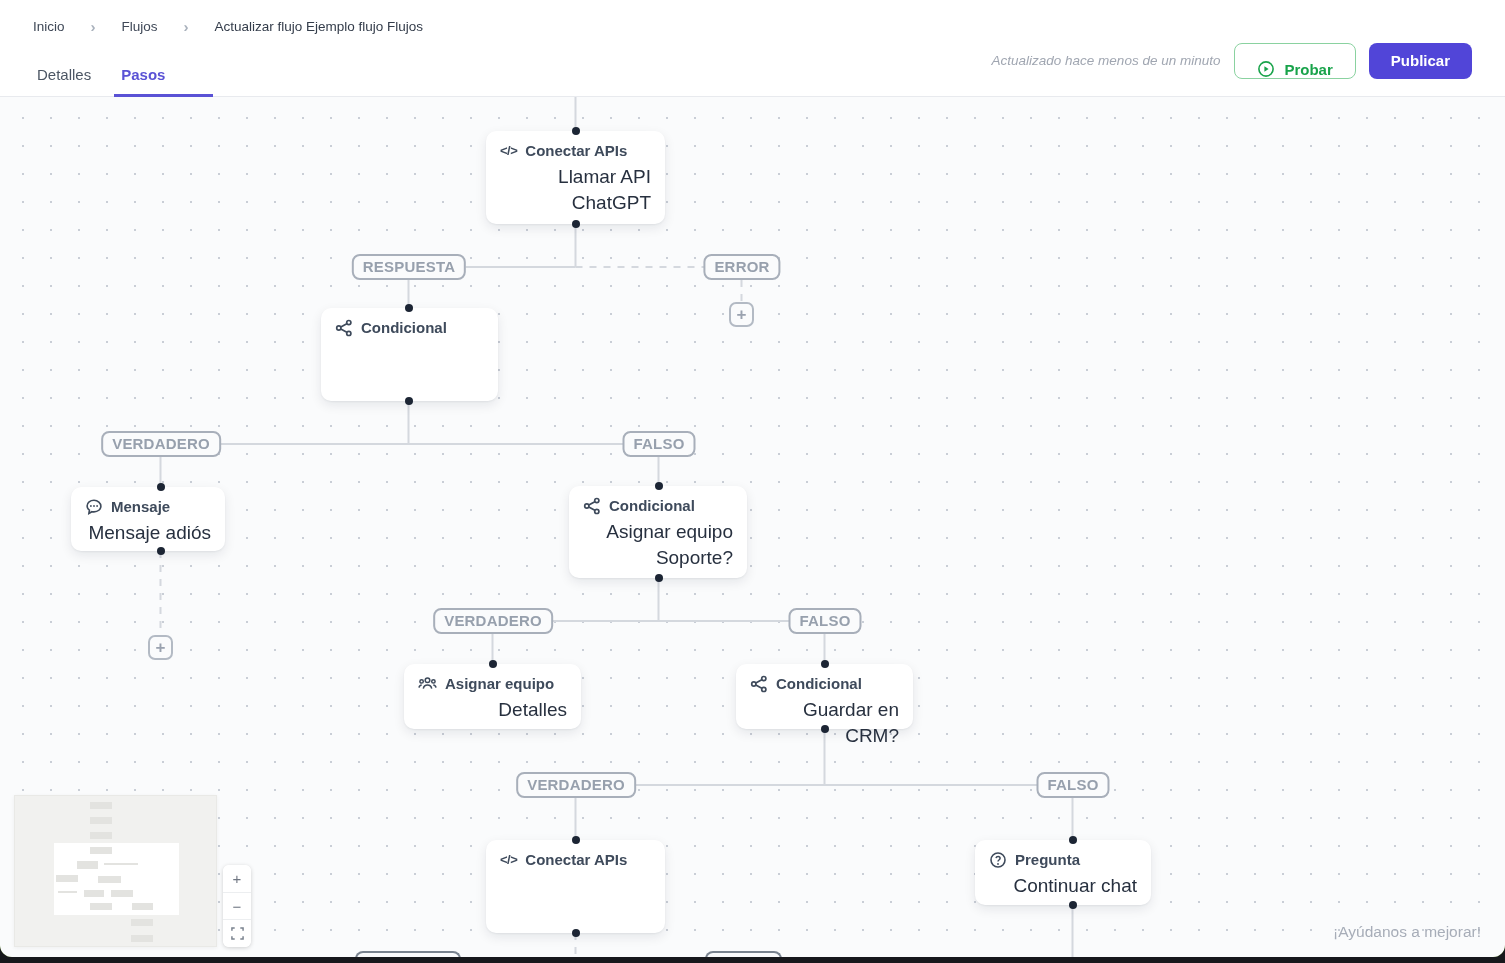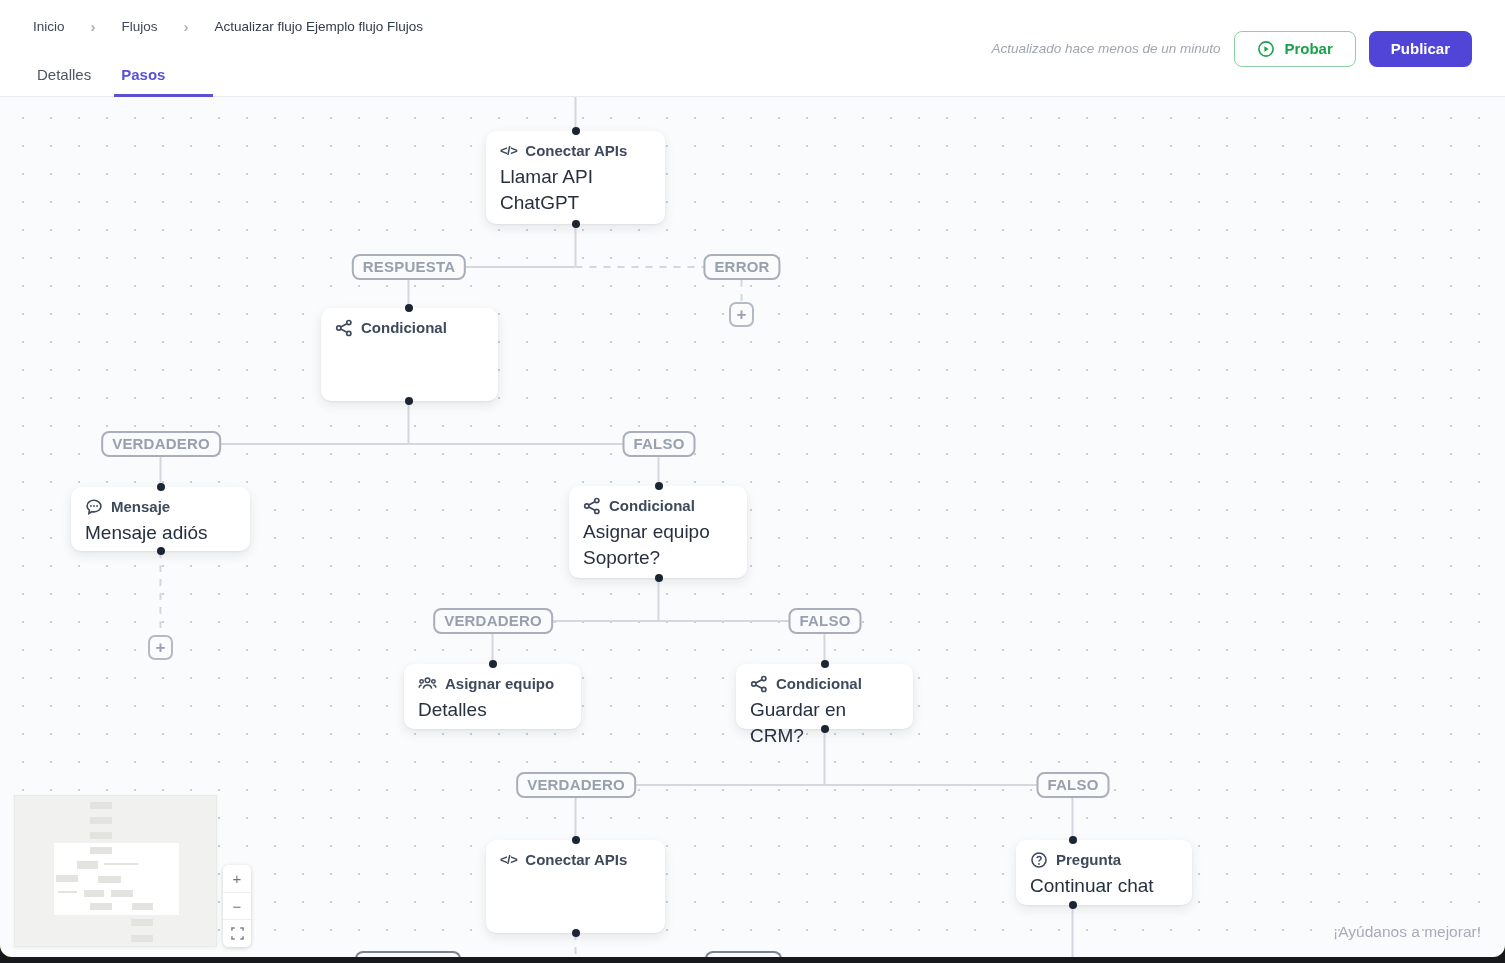--- a/index.html
+++ b/index.html
@@ -9,37 +9,37 @@
   
   .header { position:absolute; top:0; left:0; right:0; height:97px; background:#ffffff; border-bottom:1px solid #e8eaee; z-index:30; }
   .breadcrumb { position:absolute; top:18px; left:33px; display:flex; align-items:center; gap:26px; font-size:13.5px; color:#3f4857; }
   .breadcrumb .crumb { cursor:default; }
   .breadcrumb .crumb-last { font-weight:500; color:#333c4a; }
   .breadcrumb .sep { color:#aab2bd; font-size:15px; font-weight:600; }
   .tabs { position:absolute; bottom:0; left:37px; display:flex; gap:30px; }
   .tab { position:relative; padding-bottom:13px; font-size:15px; color:#4b5563; font-weight:500; cursor:pointer; }
   .tab.active { color:#5a52d5; font-weight:600; }
   .tab.active::after { content:''; position:absolute; left:-7px; bottom:-1px; width:99px; height:3px; background:#5a52d5; }
-  .header-right { position:absolute; right:33px; top:0; height:97px; display:flex; align-items:center; gap:13px; }
+  .header-right { position:absolute; right:33px; top:12px; height:97px; display:flex; align-items:center; gap:13px; }
   .updated { font-size:13.5px; font-style:italic; color:#a0a6b1; margin-right:1px; }
   .btn { display:flex; align-items:center; justify-content:center; gap:9px; height:36px; border-radius:8px; font-size:15px; font-weight:600; cursor:pointer; border:none; font-family:"Liberation Sans", sans-serif; }
-  .btn-probar { background:#ffffff; border:1.5px solid #8ad2a0; color:#18a34a; padding:0 22px; }
+  .btn-probar { background:#ffffff; border:1.5px solid #8ad2a0; color:#18a34a; padding:0 22px;align-items:flex-end; }
   .btn-publicar { background:#5145d8; color:#ffffff; padding:0 22px; }
 
   
   .canvas { position:absolute; top:97px; left:0; width:1505px; height:860px;
     background-color:#fafbfc;
     background-image:radial-gradient(circle, #c9ced6 1.3px, transparent 1.45px);
     background-size:28px 28px; background-position:9px 7px; }
   .edges { position:absolute; top:0; left:0; z-index:1; }
 
   .node { position:absolute; background:#ffffff; border-radius:10px; padding:9px 14px;
     box-shadow:0 1px 2px rgba(16,24,40,.05), 0 4px 12px rgba(16,24,40,.09); z-index:5; cursor:pointer; }
   .node-type { display:flex; align-items:center; gap:8px; font-size:15px; font-weight:700; color:#3e4a5b; line-height:21px; white-space:nowrap; }
-  .node-title { font-size:19px; font-weight:500; color:#27303f; margin-top:3px; line-height:26px; white-space:pre-line; }
+  .node-title { font-size:19px; font-weight:500; color:#27303f; margin-top:3px; line-height:26px; white-space:pre-line;text-align:right; }
   .code-glyph { font-size:13px; font-weight:700; letter-spacing:-.5px; color:#3e4a5b; }
 
   .edge-label { position:absolute; transform:translate(-50%,-50%); z-index:6;
     border:2px solid #a8afba; color:#97a0ad; background:#fafbfc; font-weight:700;
     font-size:15px; letter-spacing:.2px; padding:1px 9px; border-radius:8px; line-height:20px; white-space:nowrap; }
   .dot { position:absolute; width:8px; height:8px; background:#1c2534; border-radius:50%;
     transform:translate(-50%,-50%); z-index:7; cursor:crosshair; }
   .plus-btn { position:absolute; width:25px; height:25px; border:2px solid #b3bac4; border-radius:7px;
     background:#fafbfc; color:#9aa2af; font-size:17px; font-weight:600; display:flex; align-items:center;
     justify-content:center; line-height:1; z-index:6; cursor:pointer; }
@@ -118,21 +118,21 @@
               <circle cx="3.8" cy="9" r="2.1"></circle>
               <circle cx="13.8" cy="3.6" r="2.1"></circle>
               <circle cx="13.8" cy="14.4" r="2.1"></circle>
               <path d="M5.8 8l6-3.3M5.8 10l6 3.3"></path>
             </svg>
         </span>
         <span>Condicional</span>
       </div>
     </div>
 
-    <div class="node" style="left:71px; top:390px; width:179px; height:64px;">
+    <div class="node" style="left:71px; top:390px; width:154px; height:64px;">
       <div class="node-type">
         <span style="display:flex;">
           <svg width="18" height="18" viewBox="0 0 18 18" fill="none">
               <path d="M9 2.3c-3.8 0-6.9 2.5-6.9 5.7 0 1.7.9 3.2 2.3 4.2l-.5 3.2 3-1.7c.7.1 1.4.2 2.1.2 3.8 0 6.9-2.5 6.9-5.7S12.8 2.3 9 2.3z" stroke="#3e4a5b" stroke-width="1.6"></path>
               <circle cx="5.9" cy="8" r=".9" fill="#3e4a5b"></circle>
               <circle cx="9" cy="8" r=".9" fill="#3e4a5b"></circle>
               <circle cx="12.1" cy="8" r=".9" fill="#3e4a5b"></circle>
             </svg>
         </span>
         <span>Mensaje</span>
@@ -188,21 +188,21 @@
       <div class="node-title">Guardar en CRM?</div>
     </div>
 
     <div class="node" style="left:486px; top:743px; width:179px; height:93px;">
       <div class="node-type">
           <span class="code-glyph">&lt;/&gt;</span>
           <span>Conectar APIs</span>
         </div>
     </div>
 
-    <div class="node" style="left:1016px; top:743px; width:176px; height:65px;">
+    <div class="node" style="left:975px; top:743px; width:176px; height:65px;">
       <div class="node-type">
         <span style="display:flex;">
           <svg width="18" height="18" viewBox="0 0 18 18" fill="none">
               <circle cx="9" cy="9" r="7" stroke="#3e4a5b" stroke-width="1.6"></circle>
               <path d="M7 7.2c.2-1.1 1-1.8 2.1-1.8 1.2 0 2 .8 2 1.8 0 .9-.5 1.3-1.2 1.8-.6.4-.9.8-.9 1.5" stroke="#3e4a5b" stroke-width="1.5"></path>
               <circle cx="9" cy="13" r=".9" fill="#3e4a5b"></circle>
             </svg>
         </span>
         <span>Pregunta</span>
       </div>

